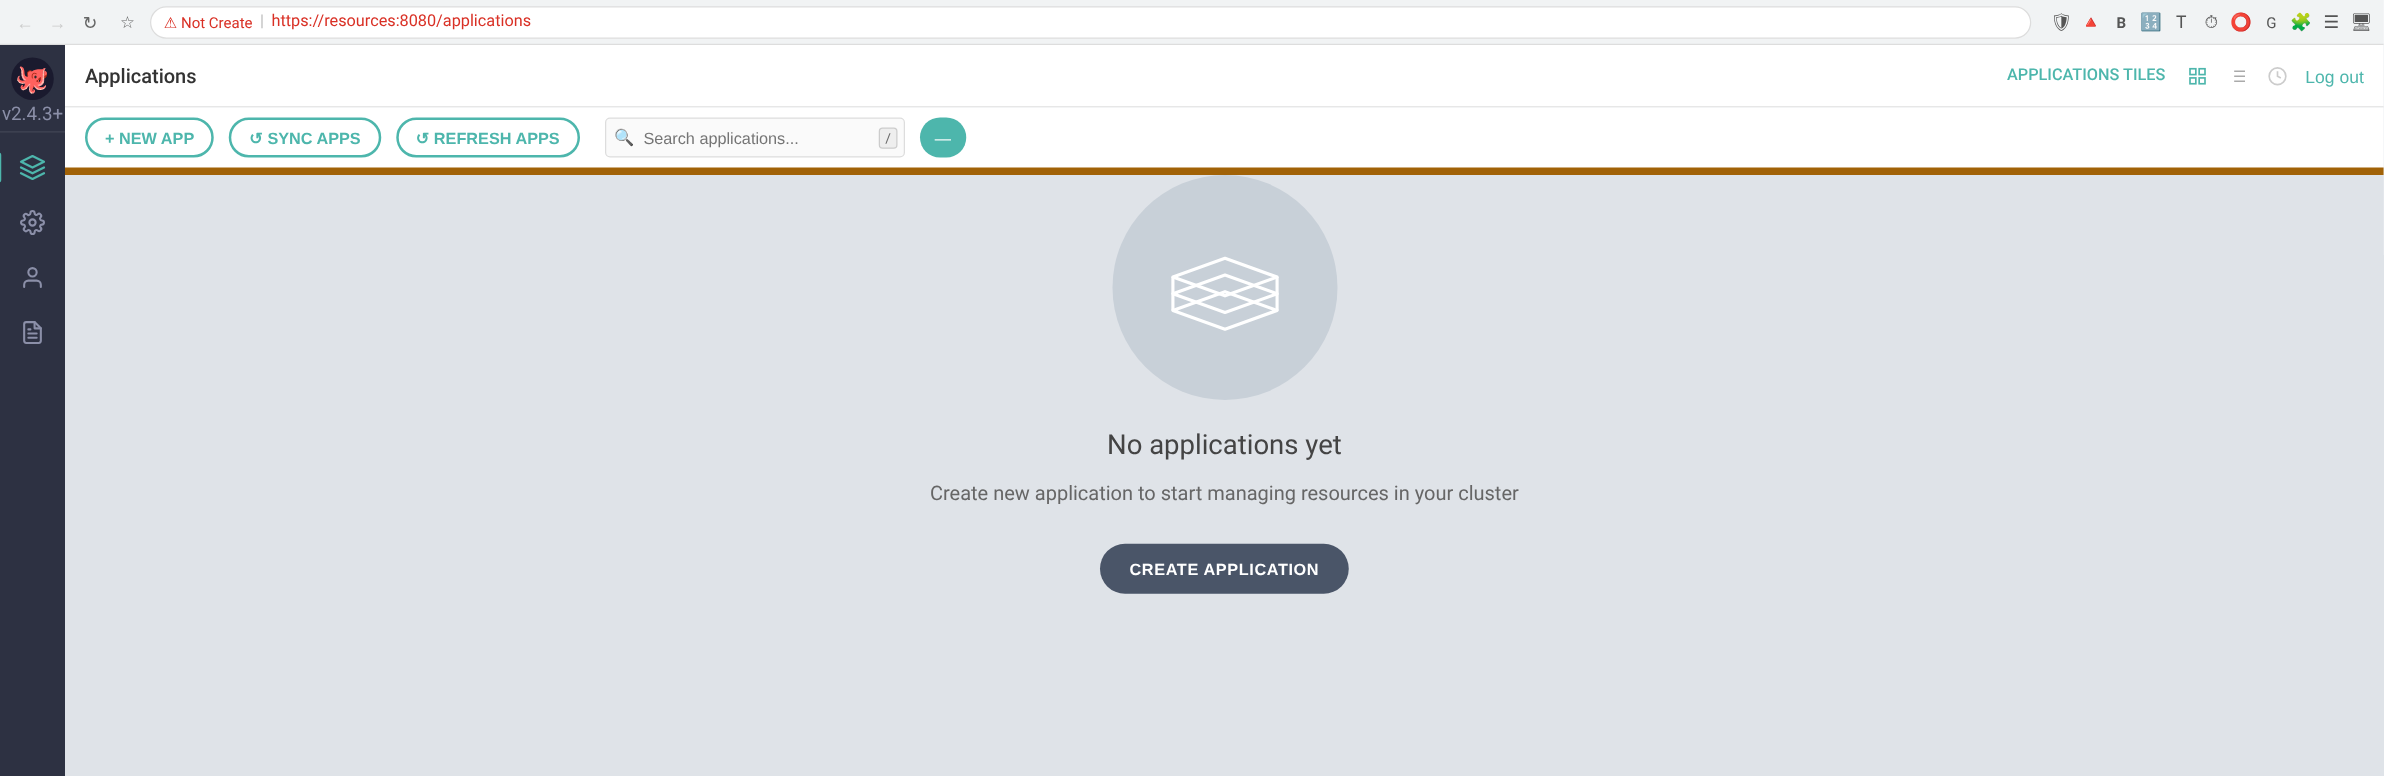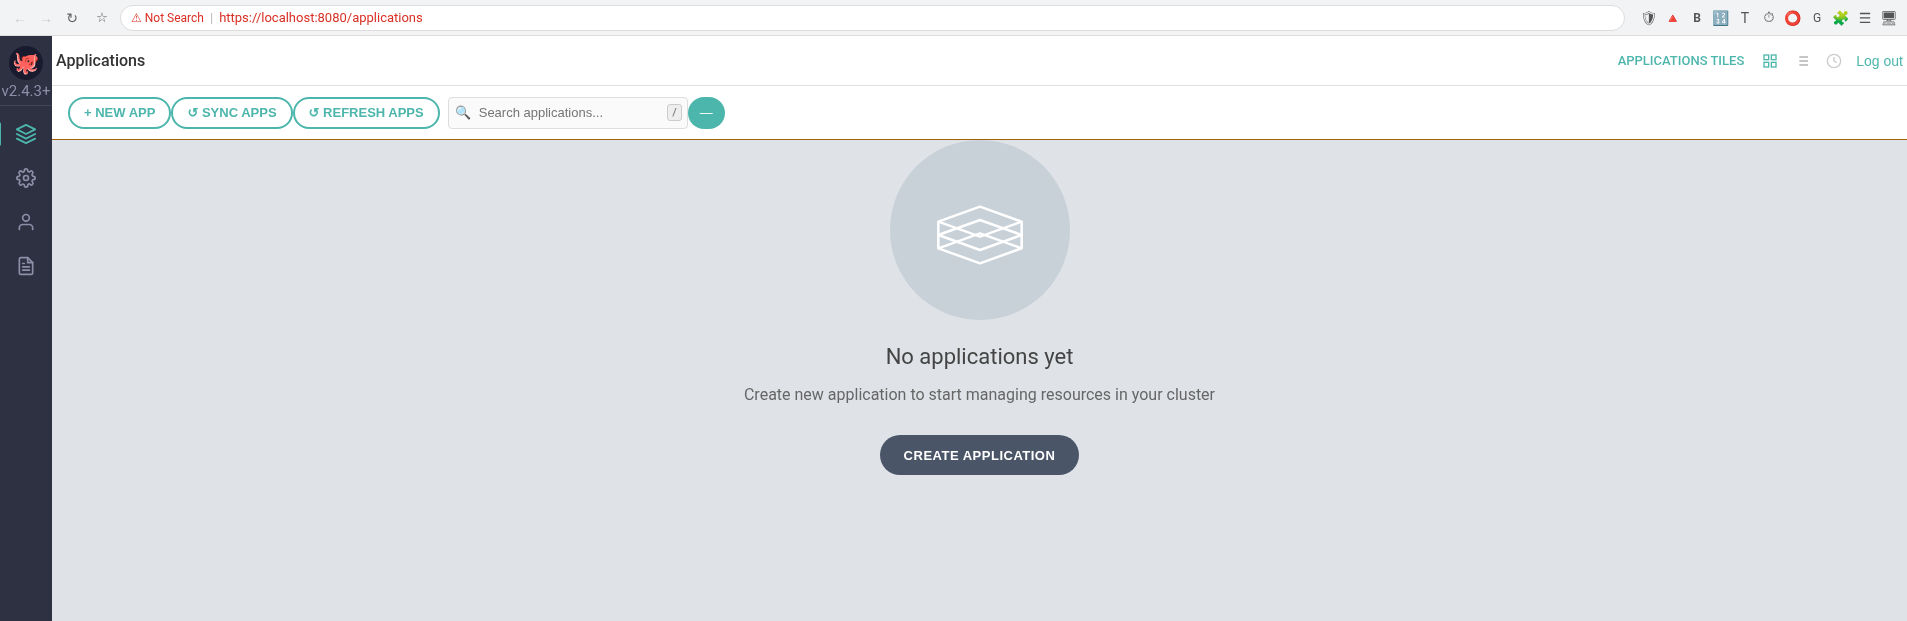--- a/index.html
+++ b/index.html
@@ -176,21 +176,21 @@
       flex-direction: column;
       background: #dfe3e8;
     }
 
     
     .topbar {
       height: 50px;
       background: #fff;
       display: flex;
       align-items: center;
-      padding: 0 4px;
+      padding: 0 16px;
       border-bottom: 1px solid #e0e0e0;
       justify-content: space-between;
     }
     .topbar-left {
       display: flex;
       align-items: center;
       gap: 16px;
     }
     .page-title-text {
       font-size: 16px;
@@ -224,22 +224,22 @@
       font-weight: 500;
     }
 
     
     .toolbar {
       height: 54px;
       background: #fff;
       display: flex;
       align-items: center;
       padding: 0 16px;
-      gap: 0;
-      border-bottom: 1px solid #a16207;
+      gap: 12px;
+      border-bottom: 6px solid #a16207;
     }
     .btn-action {
       height: 32px;
       padding: 0 14px;
       border: 2px solid #4db6ac;
       border-radius: 16px;
       background: none;
       color: #4db6ac;
       font-size: 13px;
       font-weight: 600;
@@ -350,25 +350,25 @@
 <div class="browser-chrome">
   <div class="browser-nav-btns">
     <button class="nav-btn disabled">←</button>
     <button class="nav-btn disabled">→</button>
     <button class="reload-btn">↻</button>
   </div>
   <button class="bookmark-btn">☆</button>
   <div class="address-bar">
     <span class="not-secure">
       <span>⚠</span>
-      <span>Not Search</span>
+      <span>Not Create</span>
     </span>
     <span style="color:#bbb">|</span>
     <span class="url-text">
-      <span style="color:#d93025">https://localhost:8080/applications</span>
+      <span style="color:#d93025">https://resources:8080/applications</span>
     </span>
   </div>
   <div class="browser-extensions">
     <span class="ext-icon">🛡</span>
     <span class="ext-icon">🔺</span>
     <span class="ext-icon" style="font-weight:bold;font-size:12px">B</span>
     <span class="ext-icon">🔢</span>
     <span class="ext-icon">T</span>
     <span class="ext-icon">⏱</span>
     <span class="ext-icon">⭕</span>

